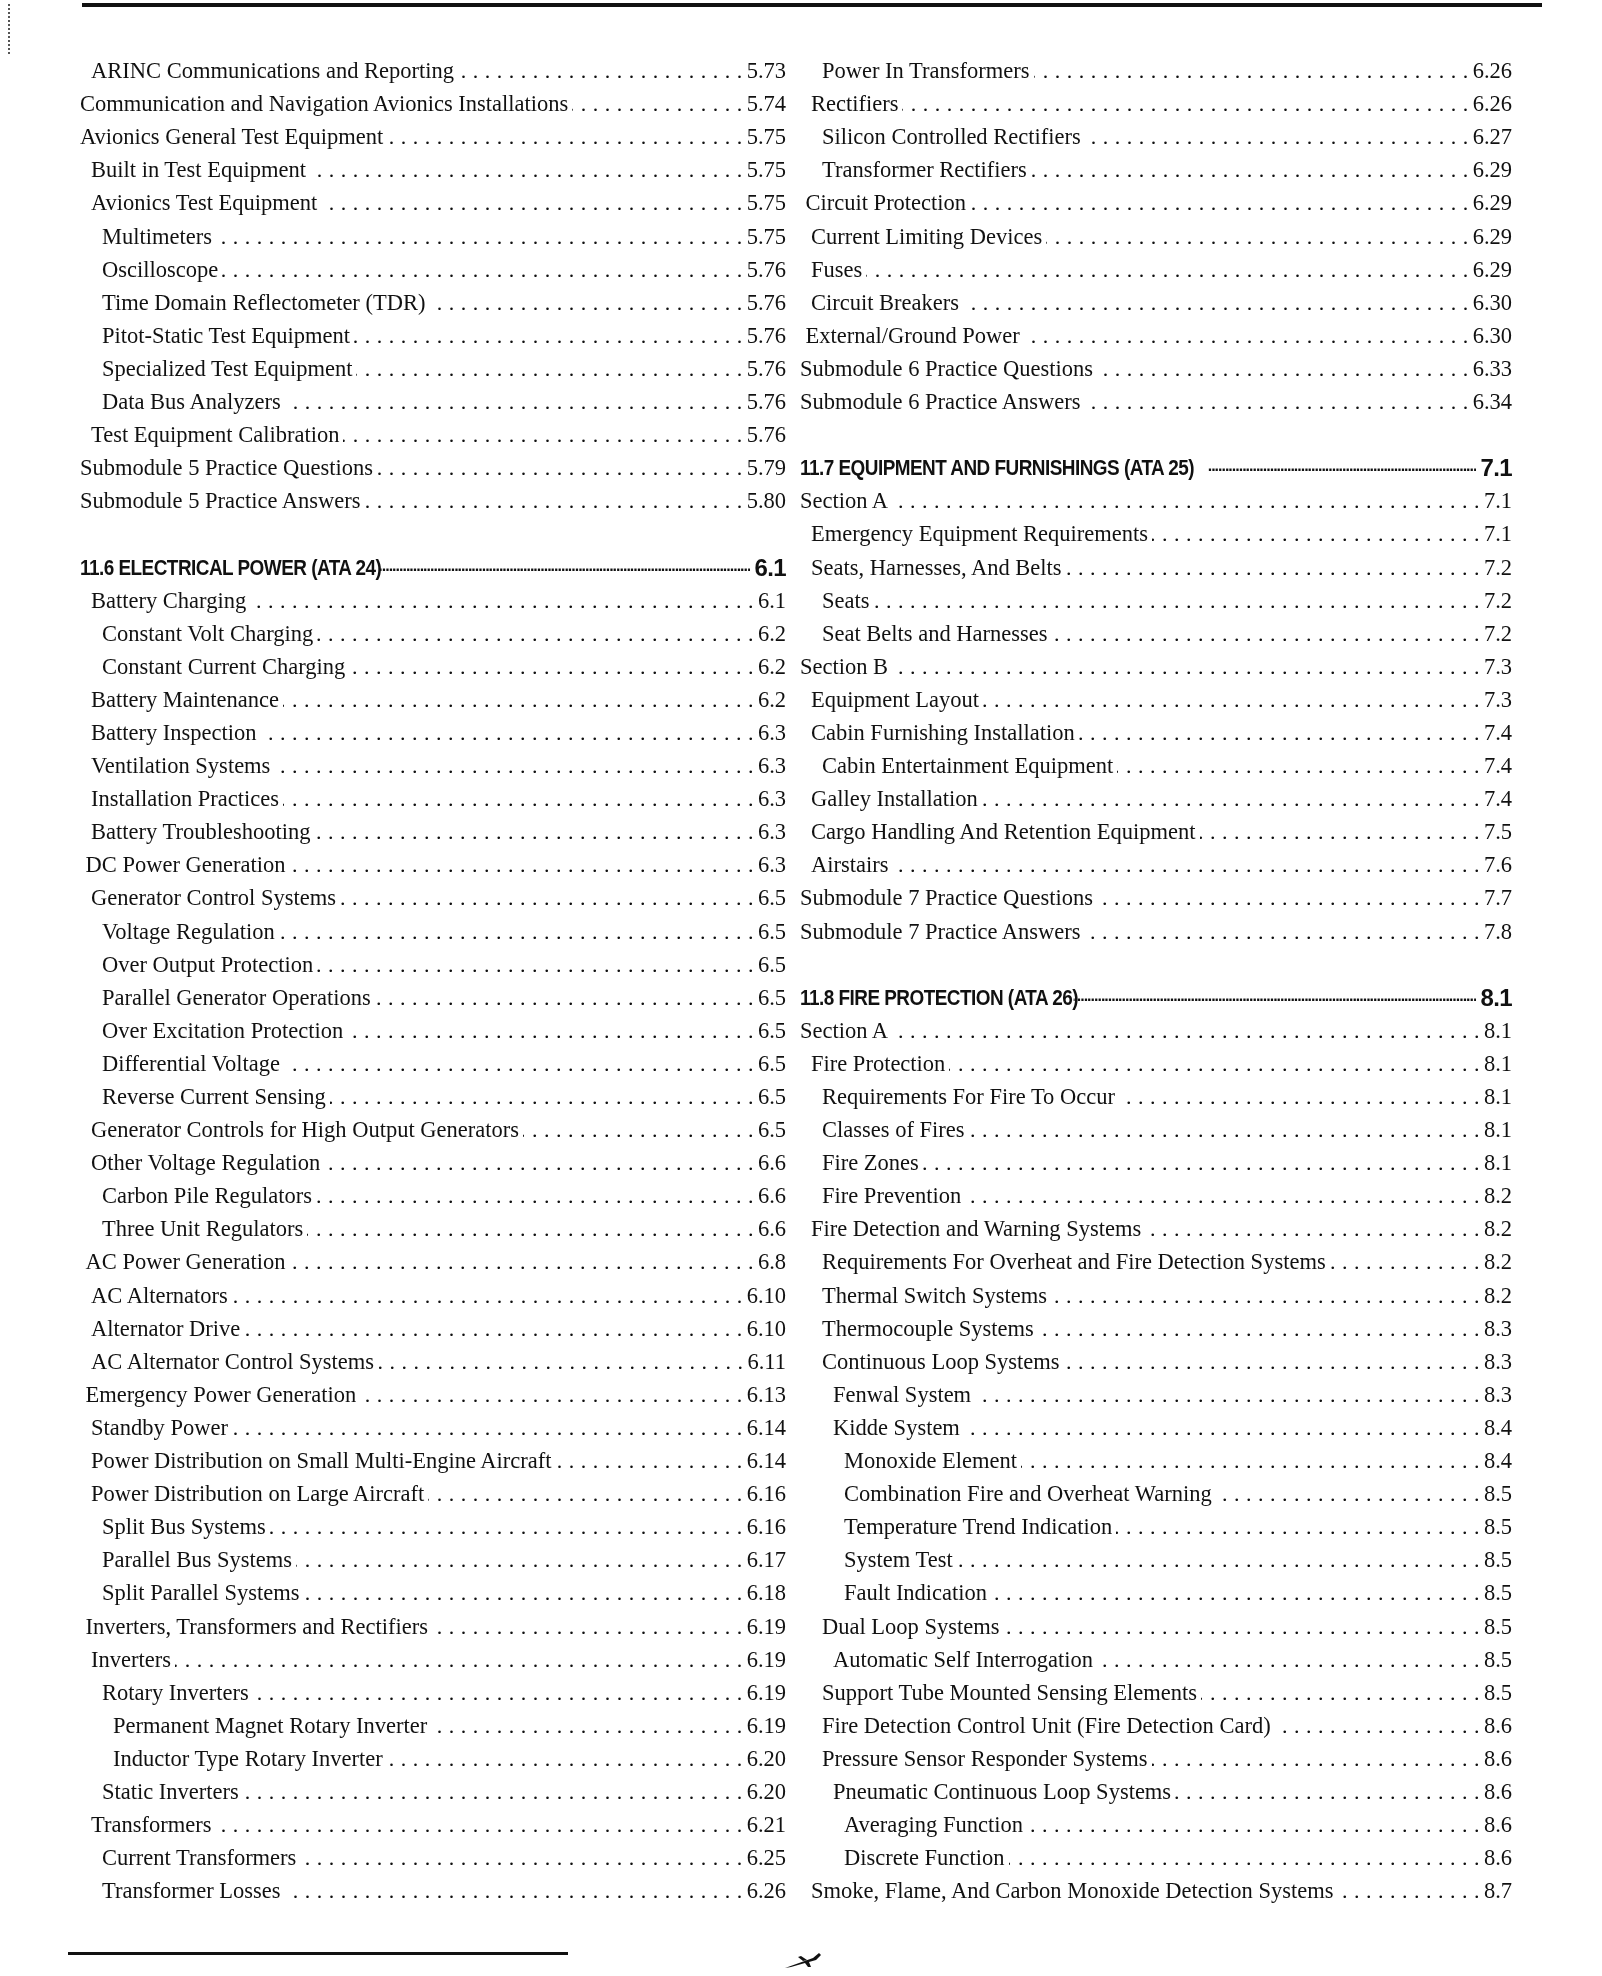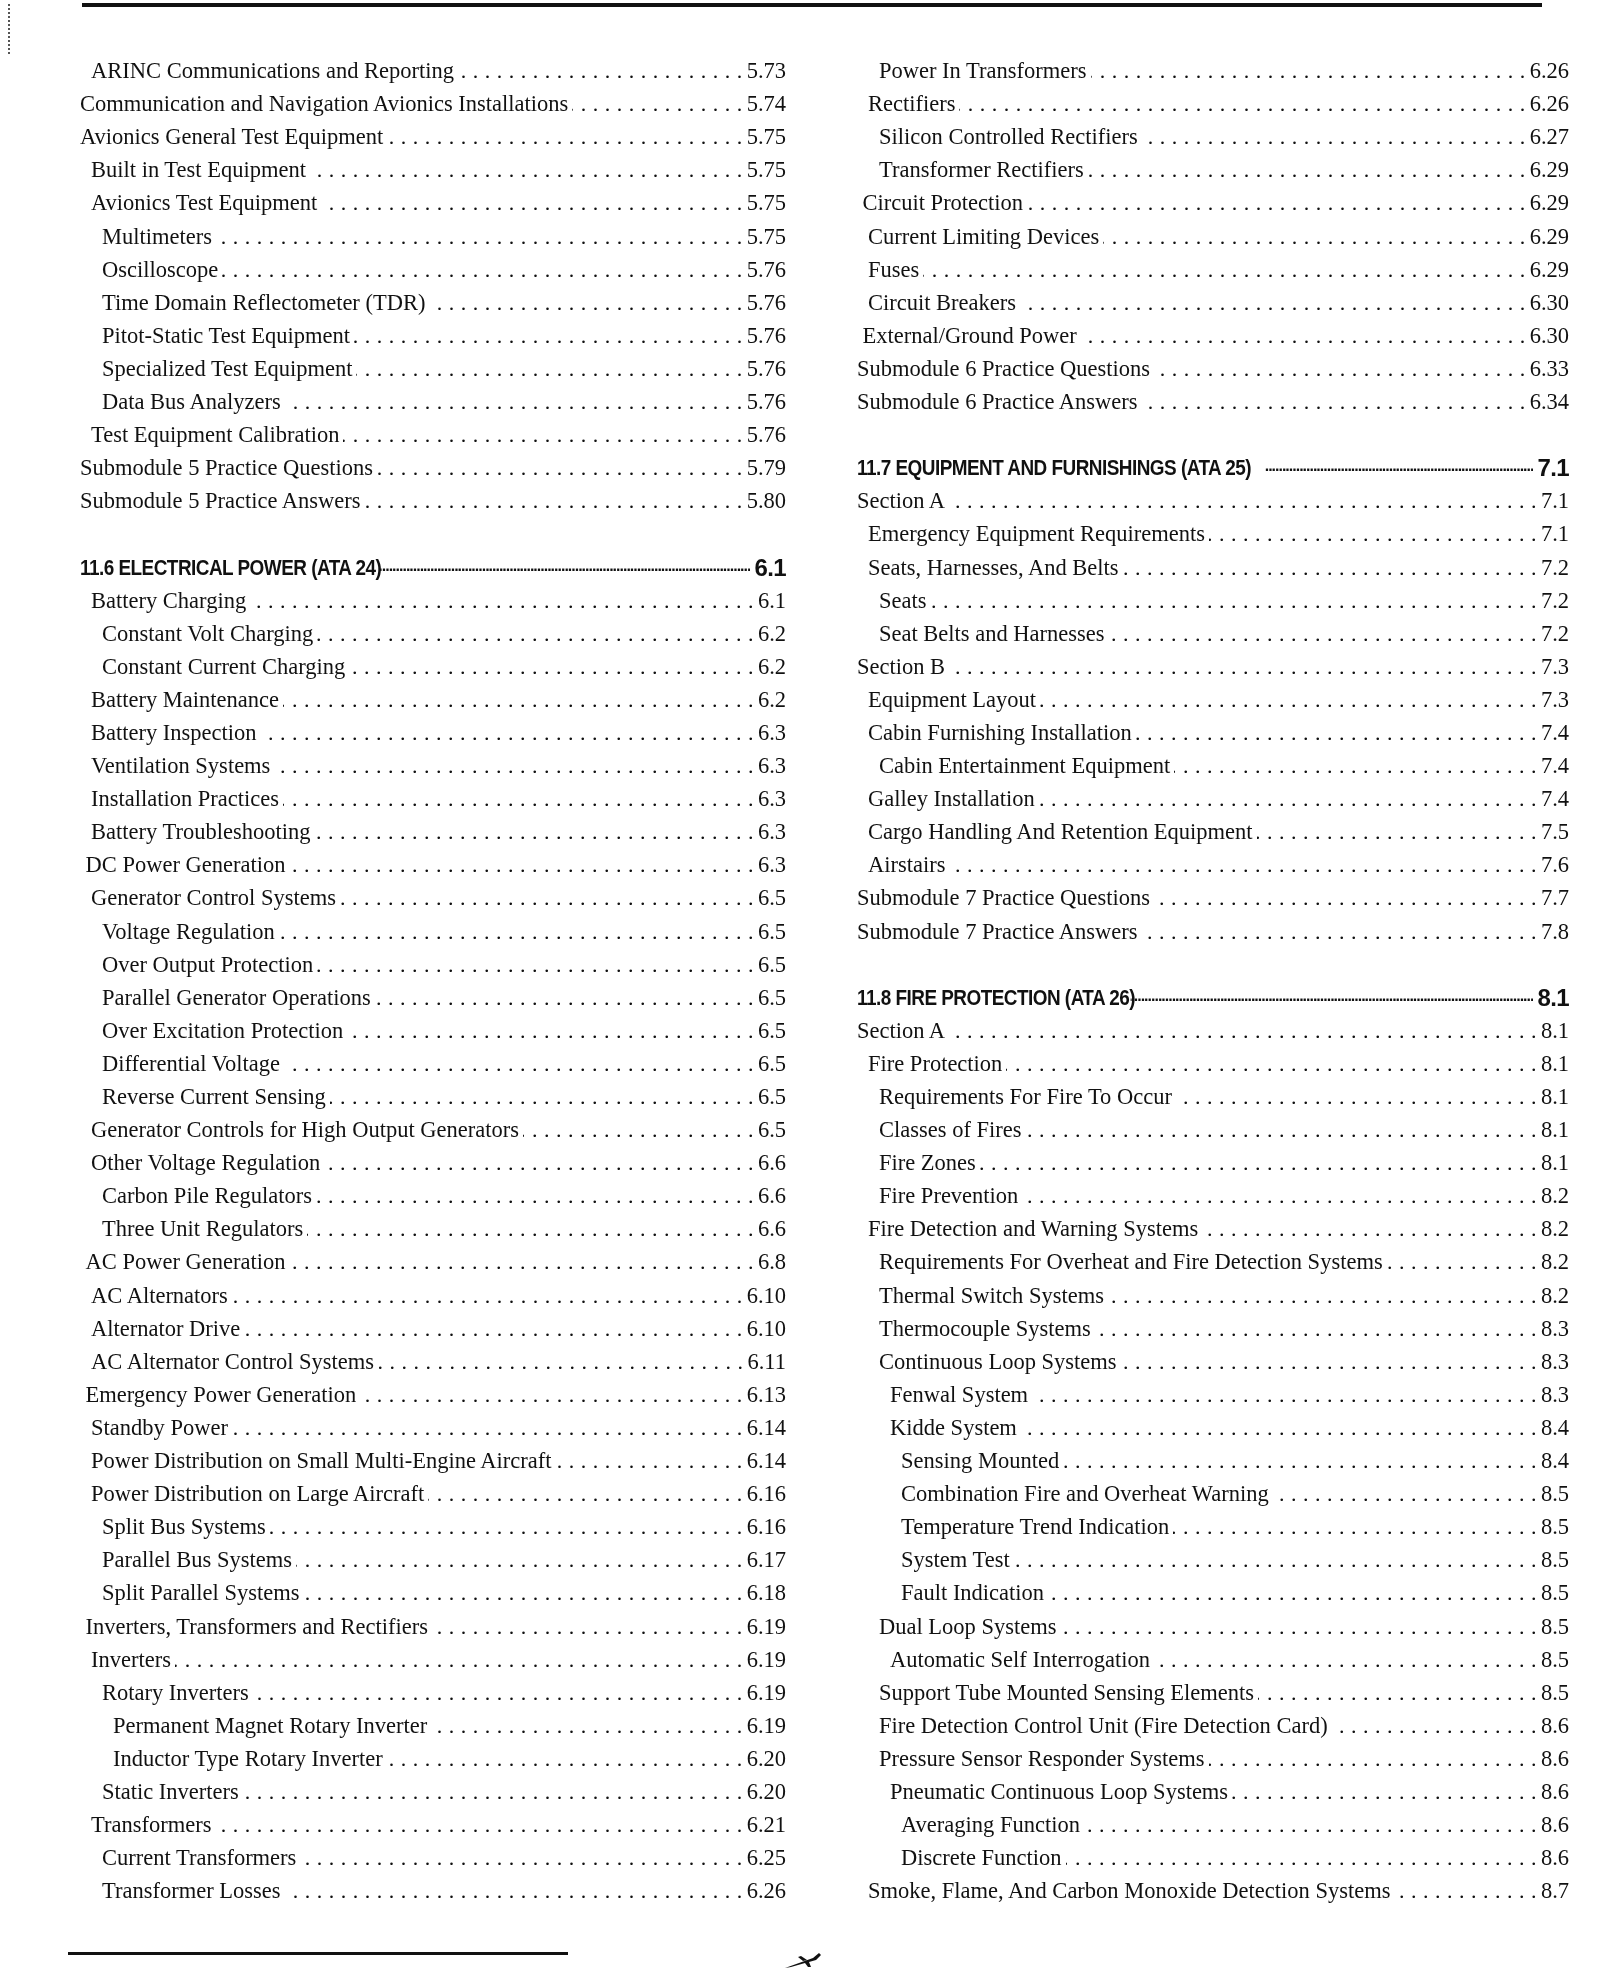--- a/index.html
+++ b/index.html
@@ -2,21 +2,21 @@
 <html><head>
 <meta charset="utf-8">
 <style>
   html, body { margin: 0; padding: 0; background: #ffffff; }
   body { width: 1602px; height: 1976px; position: relative; overflow: hidden; color: #111; }
   .top-rule { position: absolute; left: 82px; top: 3px; width: 1460px; height: 4px; background: #111; }
   .margin-ticks { position: absolute; left: 8px; top: 4px; width: 2px; height: 50px;
     background-image: linear-gradient(#555 50%, transparent 50%); background-size: 2px 4px; }
   .column { position: absolute; top: 52px; }
   .col-left { left: 80px; width: 706px; }
-  .col-right { left: 857px; width: 712px; }
+  .col-right { left: 800px; width: 712px; }
   .row { position: relative; height: 33.1px; display: flex; align-items: flex-end; white-space: nowrap;
     font-family: "Liberation Serif", "DejaVu Serif", serif; font-size: 22.5px; line-height: 28px; }
   .row.blank { height: 33.1px; }
   .row .title { flex: 0 0 auto; padding-right: 4px; background: #fff; }
   .row .leader { flex: 1 1 auto; overflow: hidden; position: relative; height: 28px; }
   .row .leader::after {
     content: ". . . . . . . . . . . . . . . . . . . . . . . . . . . . . . . . . . . . . . . . . . . . . . . . . . . . . . . . . . . . . . . . . . . . . . . . . . . . . . . . . . . . .";
     position: absolute; right: 0; bottom: 0; white-space: nowrap; letter-spacing: 0.5px; font-size: 22px;
   }
   .row .page { flex: 0 0 auto; padding-left: 4px; text-align: right; }
@@ -512,21 +512,21 @@
       <span class="title" style="padding-left: 33px;">Fenwal System</span>
       <span class="leader"></span>
       <span class="page">8.3</span>
     </div>
     <div class="row">
       <span class="title" style="padding-left: 33px;">Kidde System</span>
       <span class="leader"></span>
       <span class="page">8.4</span>
     </div>
     <div class="row">
-      <span class="title" style="padding-left: 44px;">Sensing Mounted</span>
+      <span class="title" style="padding-left: 44px;">Monoxide Element</span>
       <span class="leader"></span>
       <span class="page">8.4</span>
     </div>
     <div class="row">
       <span class="title" style="padding-left: 44px;">Combination Fire and Overheat Warning</span>
       <span class="leader"></span>
       <span class="page">8.5</span>
     </div>
     <div class="row">
       <span class="title" style="padding-left: 44px;">Temperature Trend Indication</span>

